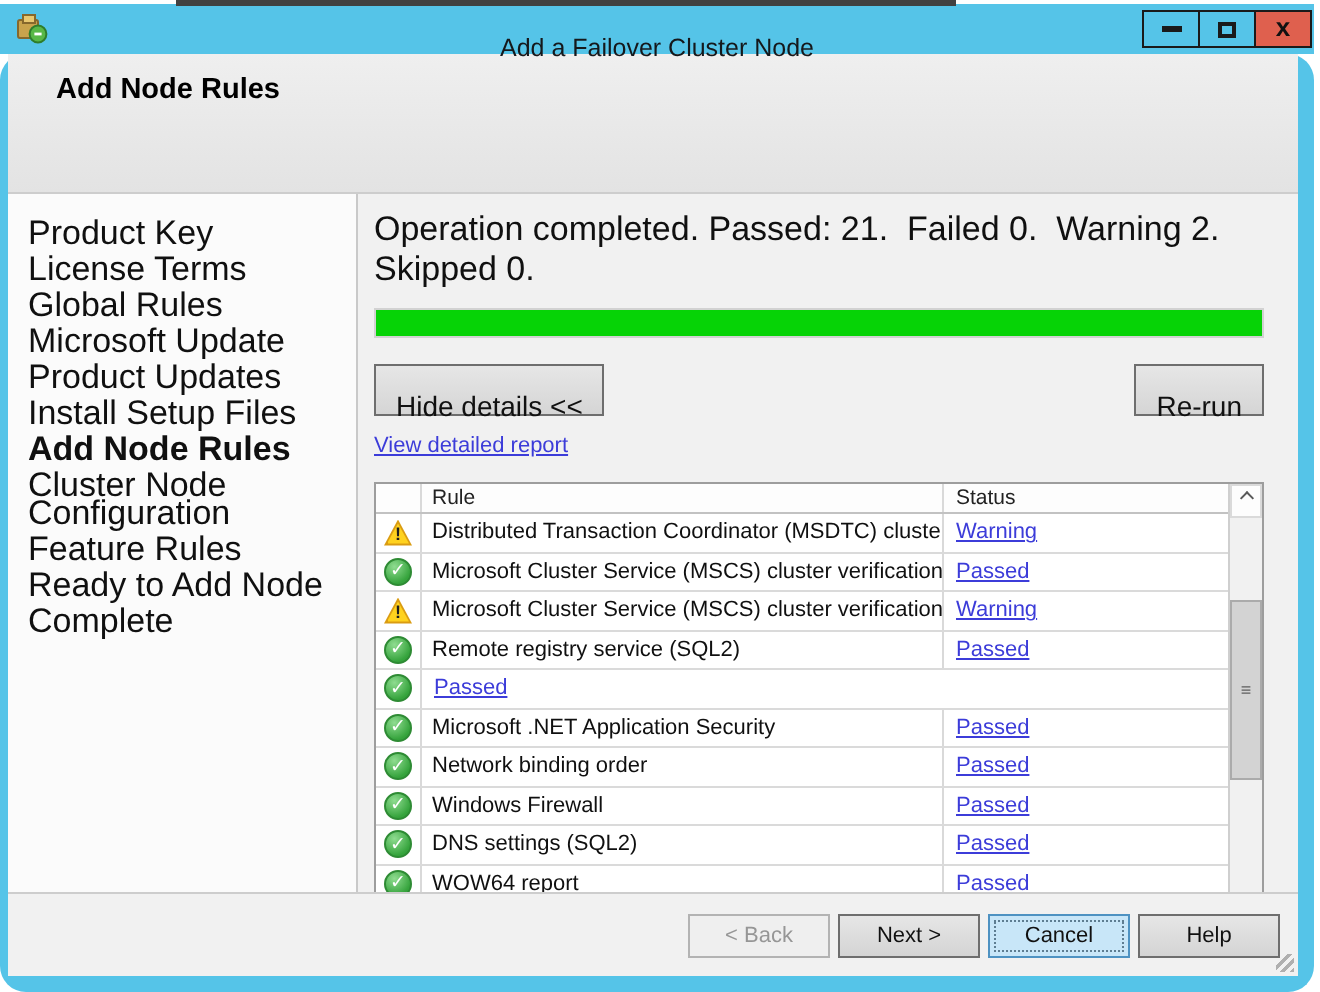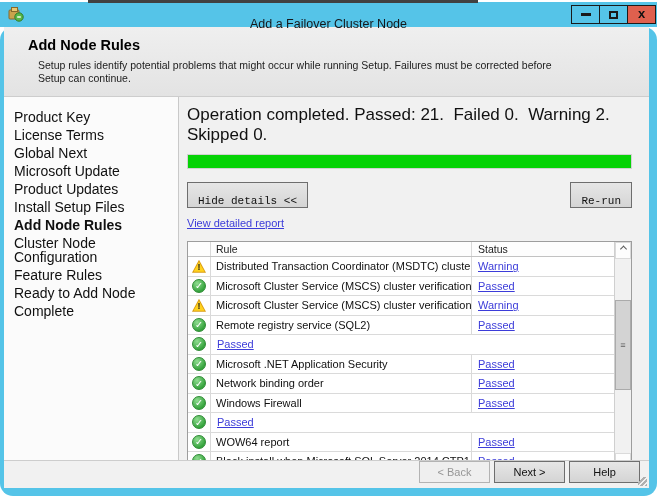--- a/index.html
+++ b/index.html
@@ -31,30 +31,30 @@
   
   .frame{height:469px;border-left:4px solid var(--titlebar);border-right:8px solid var(--titlebar);
     border-bottom:8px solid var(--titlebar);background:#F1F1F1;display:flex;flex-direction:column;border-radius:13px;}
 
   .hdr{height:70px;background:linear-gradient(#EFEFEF,#E3E3E3);border-bottom:1px solid #CDCDCD;flex:0 0 auto;}
   .hdr-title{font-size:14.5px;font-weight:bold;margin:10px 0 0 24px;color:#000;}
   .hdr-desc{font-size:10.5px;margin:6px 0 0 34px;width:540px;line-height:13px;color:#1C1C1C;}
 
   .bodyrow{flex:1;display:flex;min-height:0;}
   .sidebar{width:175px;background:#FBFBFB;border-right:1px solid #C9C9C9;padding-top:11px;flex:0 0 auto;}
-  .side-item{padding:2px 4px 2px 10px;font-size:14px;line-height:14px;color:#101010;}
+  .side-item{padding:2px 4px 2px 10px;font-size:17px;line-height:14px;color:#101010;}
   .side-item.current{font-weight:bold;}
 
   .content{flex:1;background:#F1F1F1;padding:8px 17px 0 8px;position:relative;min-width:0;}
   .status-line{font-size:17px;white-space:pre-wrap;color:#101010;}
   .pbar{margin-top:9px;height:15px;background:#E6E6E6;border:1px solid #D2D2D2;}
   .pfill{height:100%;background:var(--green);}
   .btnrow{margin-top:13px;display:flex;justify-content:space-between;align-items:center;}
-  .btn{font-size:11px;height:22px;padding:12px 10px;background:linear-gradient(#E6E6E6,#D5D5D5);
-    border:1px solid #6E6E6E;color:#111;cursor:pointer;font-family:Liberation Mono, monospace;}
+  .btn{font-size:14px;height:22px;padding:12px 10px;background:linear-gradient(#E6E6E6,#D5D5D5);
+    border:1px solid #6E6E6E;color:#111;cursor:pointer;font-family:Liberation Sans, sans-serif;}
   .report-link{display:inline-block;margin-top:9px;font-size:11px;color:var(--link);
     text-decoration:underline;cursor:pointer;}
 
   
   .table{margin-top:10px;height:230px;border:1px solid #9D9D9D;background:#FFF;display:flex;}
   .table-main{flex:1;display:flex;flex-direction:column;overflow:hidden;min-width:0;}
   .thead{height:15px;display:flex;align-items:center;font-size:10.5px;color:#222;
     border-bottom:1px solid #C2C2C2;flex:0 0 auto;background:#FDFDFD;}
   .icon-col{width:23px;height:100%;display:flex;align-items:center;justify-content:center;
     border-right:1px solid #D9D9D9;flex:0 0 auto;}
@@ -83,22 +83,22 @@
   .sb-up{top:0;}
   .sb-down{bottom:0;}
   .chev{width:5px;height:5px;border-left:1.5px solid #5A5A5A;border-top:1.5px solid #5A5A5A;}
   .chev.up{transform:rotate(45deg) translate(-1px,-1px);}
   .chev.down{transform:rotate(225deg) translate(-1px,-1px);}
   .sb-thumb{position:absolute;left:0;top:58px;width:16px;height:90px;background:#D3D3D3;
     border:1px solid #ABABAB;display:flex;align-items:center;justify-content:center;cursor:pointer;}
   .gripper{font-size:9px;color:#5E5E5E;line-height:1;}
 
   
-  .footer{height:28px;background:#F1F1F1;border-top:1px solid #CDCDCD;flex:0 0 auto;
-    display:flex;justify-content:flex-end;gap:4px;padding-right:9px;position:relative;}
+  .footer{height:42px;background:#F1F1F1;border-top:1px solid #CDCDCD;flex:0 0 auto;
+    display:flex;align-items:center;justify-content:flex-end;gap:4px;padding-right:9px;position:relative;}
   .fbtn{width:71px;height:22px;font-size:11px;font-family:inherit;
     background:linear-gradient(#E6E6E6,#D4D4D4);border:1px solid #6E6E6E;color:#111;cursor:pointer;}
   .fbtn.disabled{background:#EFEFEF;border-color:#B3B3B3;color:#969696;cursor:default;}
   .fbtn.focused{background:#C8E6F8;border-color:#4E92C2;outline:1px dotted #5E7D91;outline-offset:-4px;}
   .grip{position:absolute;right:2px;bottom:2px;width:9px;height:9px;
     background:linear-gradient(315deg,#AFAFAF 0 1.5px,transparent 1.5px 3.5px,#AFAFAF 3.5px 5px,
       transparent 5px 7px,#AFAFAF 7px 8.5px,transparent 8.5px);}
 </style>
 </head>
 <body>
@@ -128,37 +128,36 @@
         <div class="wbtn close">
             <span class="glyph-close">x</span>
           </div>
       </div>
     </div>
 
     <div class="frame">
 
       <div class="hdr">
         <div class="hdr-title">Add Node Rules</div>
-        <div class="hdr-desc">Setup rules identify potential problems that might occur while running Setup. Failures must be corrected before Setup can continue.</div>
       </div>
 
       <div class="bodyrow">
 
         <div class="sidebar">
 
             <div class="side-item normal">
               <span>Product Key</span>
             </div>
 
             <div class="side-item normal">
               <span>License Terms</span>
             </div>
 
             <div class="side-item normal">
-              <span>Global Next</span>
+              <span>Global Rules</span>
             </div>
 
             <div class="side-item normal">
               <span>Microsoft Update</span>
             </div>
 
             <div class="side-item normal">
               <span>Product Updates</span>
             </div>
 
@@ -286,20 +285,21 @@
                   <div class="rule-col">Windows Firewall</div>
                   <div class="status-col">
                     <a class="slink">Passed</a>
                   </div>
                 </div>
 
                 <div class="trow">
                   <div class="icon-col">
                     <span class="ric passed"></span>
                   </div>
+                  <div class="rule-col">DNS settings (SQL2)</div>
                   <div class="status-col">
                     <a class="slink">Passed</a>
                   </div>
                 </div>
 
                 <div class="trow">
                   <div class="icon-col">
                     <span class="ric passed"></span>
                   </div>
                   <div class="rule-col">WOW64 report</div>
@@ -329,19 +329,20 @@
                   <span class="chev down"></span>
                 </div>
             </div>
           </div>
         </div>
       </div>
 
       <div class="footer">
         <button class="fbtn disabled">&lt; Back</button>
         <button class="fbtn">Next &gt;</button>
+        <button class="fbtn focused">Cancel</button>
         <button class="fbtn">Help</button>
         <div class="grip"></div>
       </div>
 
     </div>
   </div>
 </div>
 
 </body></html>

